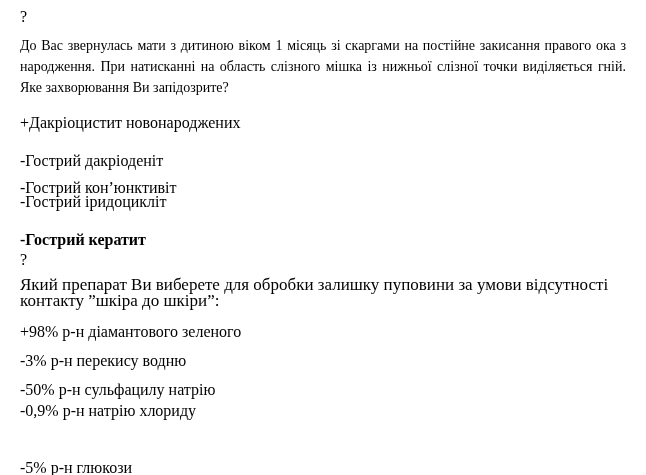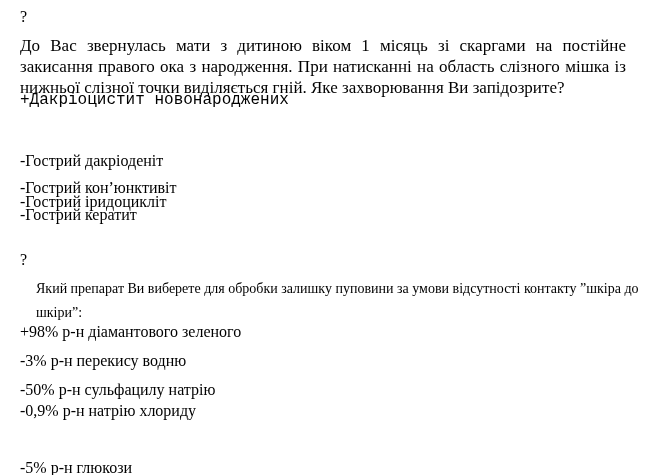--- a/index.html
+++ b/index.html
@@ -2,34 +2,34 @@
 <html><head>
   <meta charset="utf-8">
   <style>
     html, body { margin: 0; padding: 0; background: #ffffff; }
     body {
       width: 646px; height: 475px; overflow: hidden; position: relative;
       font-family: "Liberation Serif", serif; color: #000;
     }
     .doc { position: absolute; left: 20px; top: 0; width: 606px; }
     .line { position: absolute; left: 0; white-space: nowrap; font-size: 16px; line-height: 21px; }
-    .para { position: absolute; left: 0; width: 606px; font-size: 17px; line-height: 21px; text-align: justify; }
-    .small { position: absolute; left: 16px; width: 606px; font-size: 14px; line-height: 24px; }
+    .para { position: absolute; left: 0; width: 606px; font-size: 14px; line-height: 21px; text-align: justify; }
+    .small { position: absolute; left: 0; width: 606px; font-size: 17px; line-height: 16px; }
   </style>
 </head>
 <body>
 
 <div class="doc">
   <div class="line" style="top:6px;">?</div>
   <div class="para" style="top:35px;">До Вас звернулась мати з дитиною віком 1 місяць зі скаргами на постійне закисання правого ока з народження. При натисканні на область слізного мішка із нижньої слізної точки виділяється гній. Яке захворювання Ви запідозрите?</div>
-  <div class="line" style="top:90px;font-family:Liberation Mono, monospace;">+Дакріоцистит новонароджених</div>
+  <div class="line" style="top:112px;">+Дакріоцистит новонароджених</div>
   <div class="line" style="top:150px;">-Гострий дакріоденіт</div>
   <div class="line" style="top:177px;">-Гострий кон’юнктивіт</div>
   <div class="line" style="top:191px;">-Гострий іридоцикліт</div>
-  <div class="line" style="top:204px;">-Гострий кератит</div>
+  <div class="line" style="top:229px;font-weight:bold;">-Гострий кератит</div>
 
   <div class="line" style="top:249px;">?</div>
   <div class="small" style="top:277px;">Який препарат Ви виберете для обробки залишку пуповини за умови відсутності контакту ”шкіра до шкіри”:</div>
   <div class="line" style="top:321px;">+98% р-н діамантового зеленого</div>
   <div class="line" style="top:350px;">-3% р-н перекису водню</div>
   <div class="line" style="top:379px;">-50% р-н сульфацилу натрію</div>
   <div class="line" style="top:400px;">-0,9% р-н натрію хлориду</div>
   <div class="line" style="top:457px;">-5% р-н глюкози</div>
 </div>
 

